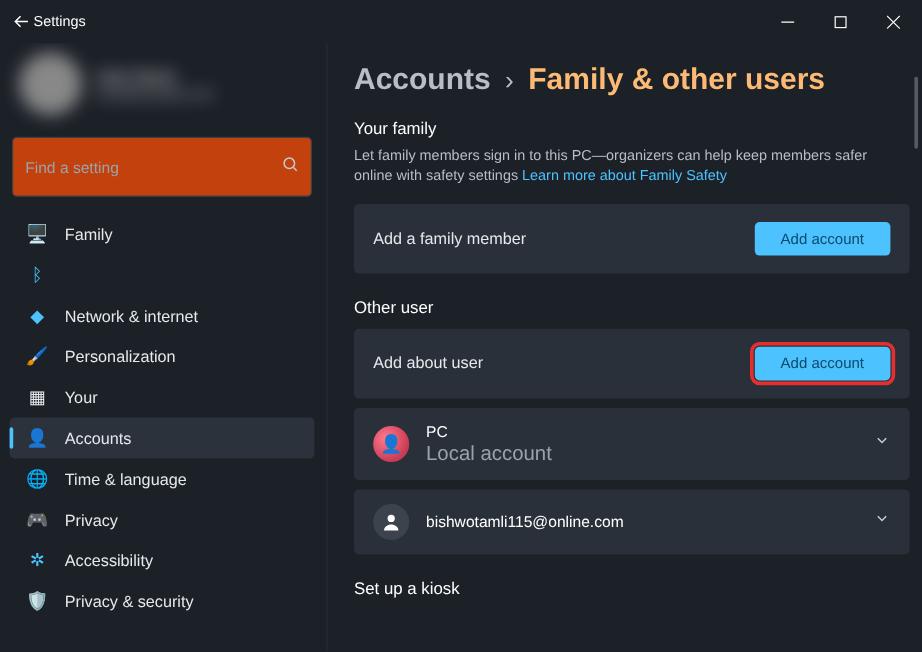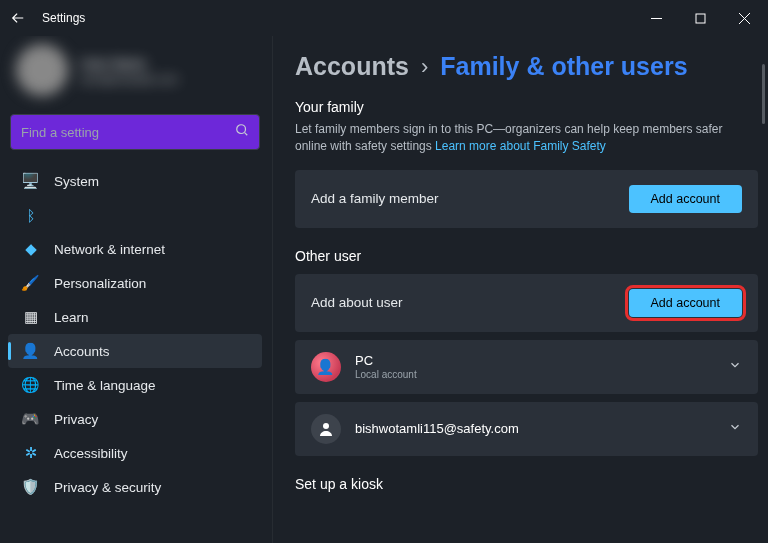--- a/index.html
+++ b/index.html
@@ -1,65 +1,65 @@
 <!DOCTYPE html>
 <html><head>
 <meta charset="utf-8">
 <style>
 * { margin: 0; padding: 0; box-sizing: border-box; font-family: "Segoe UI", -apple-system, sans-serif; }
 body { background: #1c2128; color: #fff; width: 768px; height: 543px; overflow: hidden; position: relative; }
 
 .titlebar { display: flex; align-items: center; height: 36px; padding: 0 2px 0 8px; }
-.titlebar-left { display: flex; align-items: center; gap: 14px; }
+.titlebar-left { display: flex; align-items: center; }
 .back-btn { width: 20px; height: 20px; display: flex; align-items: center; justify-content: center; cursor: pointer; color: #fff; }
 .title { font-size: 12px; font-weight: 500; }
 .titlebar-right { margin-left: auto; display: flex; }
 .tbtn { width: 44px; height: 30px; display: flex; align-items: center; justify-content: center; color: #fff; cursor: pointer; }
 
 .layout { display: flex; height: calc(100% - 36px); }
 
 .sidebar { width: 272px; padding: 0 10px 0 8px; display: flex; flex-direction: column; overflow: hidden; }
 .profile { display: flex; align-items: center; gap: 12px; padding: 8px 6px 14px 8px; filter: blur(7px); }
 .avatar-lg { width: 52px; height: 52px; border-radius: 50%; background: #888; }
 .prof-text { font-size: 13px; }
 .prof-text .p2 { font-size: 11px; opacity: .7; margin-top: 2px; }
 
-.search { display: flex; align-items: center; background: #6d28d9; border: 1px solid #3a4048; border-radius: 4px; height: 36px; padding: 0 10px; margin: 4px 2px 14px 2px; }
+.search { display: flex; align-items: center; background: #c2410c; border: 1px solid #3a4048; border-radius: 4px; height: 50px; padding: 0 10px; margin: 4px 2px 14px 2px; }
 .search input { flex: 1; background: none; border: none; outline: none; color: #c7cdd4; font-size: 13px; }
 .search input::placeholder { color: #9aa3ab; }
 .search .sicon { color: #c7cdd4; }
 
 .nav { display: flex; flex-direction: column; gap: 0; }
 .nav-item { display: flex; align-items: center; gap: 14px; padding: 8px 10px 8px 14px; border-radius: 4px; font-size: 13.5px; color: #e6e9ec; cursor: pointer; position: relative; }
 .nav-item.active { background: #2b323b; }
 .nav-item.active::before { content: ""; position: absolute; left: 0; top: 8px; bottom: 8px; width: 3px; background: #4cc2ff; border-radius: 2px; }
 .nav-icon { width: 18px; height: 18px; display: flex; align-items: center; justify-content: center; font-size: 15px; }
 
 .main { flex: 1; padding: 12px 10px 0 22px; overflow-y: auto; position: relative; border-left: 1px solid rgba(255,255,255,0.05); }
 .scrollbar { position: absolute; right: 3px; top: 28px; width: 3px; height: 60px; background: #565b62; border-radius: 2px; }
 .breadcrumb { display: flex; align-items: center; gap: 12px; margin: 4px 0 18px 0; }
 .breadcrumb .bc { font-size: 25px; font-weight: 600; color: #b7bec6; }
 .breadcrumb .sep { font-size: 22px; color: #b7bec6; }
-.breadcrumb .bc.cur { color: #3b82f6; text-align: right; }
+.breadcrumb .bc.cur { color: #fdba74; text-align: right; }
 
 .sect-title { font-size: 14px; font-weight: 400; margin-bottom: 6px; }
 .desc { font-size: 12px; color: #b7bec6; line-height: 1.45; margin-bottom: 14px; max-width: 98%; }
 .link { color: #4cc2ff; cursor: pointer; }
 
 .card { background: #2a3039; border-radius: 4px; margin-bottom: 8px; }
 .card-row { display: flex; align-items: center; padding: 14px 16px; min-height: 58px; gap: 32px; }
 .card-row .label { flex: 1; font-size: 13.5px; color: #e6e9ec; }
-.btn { background: #4cc2ff; color: #000000; border: none; border-radius: 4px; padding: 7px 22px; font-size: 12.5px; font-weight: 500; cursor: pointer; }
+.btn { background: #4cc2ff; color: #0c4a6e; border: none; border-radius: 4px; padding: 7px 22px; font-size: 12.5px; font-weight: 500; cursor: pointer; }
 .btn.highlight { outline: 3px solid #e52e2e; outline-offset: 1px; }
 
 .user-row { display: flex; align-items: center; padding: 12px 16px; cursor: pointer; }
 .uav { width: 30px; height: 30px; border-radius: 50%; background: #3d434c; display: flex; align-items: center; justify-content: center; margin-right: 14px; font-size: 15px; }
 .uav.pc { background: radial-gradient(circle at 35% 35%, #ff7a8c 0%, #c93b55 70%); }
 .uinfo { flex: 1; font-size: 13px; }
-.uinfo .sub { font-size: 10px; color: #9aa3ab; margin-top: 1px; }
+.uinfo .sub { font-size: 17px; color: #9aa3ab; margin-top: 1px; }
 .chev { color: #c7cdd4; }
 
 .sect-block { margin-bottom: 20px; }
 h2.sect-title.small { font-size: 14px; margin: 10px 0 10px 0; }
 </style>
 </head>
 <body>
 
 <div class="titlebar">
   <div class="titlebar-left">
@@ -105,36 +105,36 @@
         <svg width="14" height="14" viewBox="0 0 16 16" fill="none" stroke="currentColor" stroke-width="1.4">
             <circle cx="7" cy="7" r="5"></circle>
             <path d="m11 11 3 3"></path>
           </svg>
       </span>
     </div>
 
     <nav class="nav">
       <div class="nav-item">
           <span class="nav-icon">🖥️</span>
-          <span>System</span>
+          <span>Family</span>
         </div>
       <div class="nav-item">
           <span class="nav-icon" style="color:#4cc2ff">ᛒ</span>
         </div>
       <div class="nav-item">
           <span class="nav-icon" style="color:#4cc2ff">◆</span>
           <span>Network &amp; internet</span>
         </div>
       <div class="nav-item">
           <span class="nav-icon">🖌️</span>
           <span>Personalization</span>
         </div>
       <div class="nav-item">
           <span class="nav-icon">▦</span>
-          <span>Learn</span>
+          <span>Your</span>
         </div>
       <div class="nav-item active">
           <span class="nav-icon" style="color:#4cc2ff">👤</span>
           <span>Accounts</span>
         </div>
       <div class="nav-item">
           <span class="nav-icon">🌐</span>
           <span>Time &amp; language</span>
         </div>
       <div class="nav-item">
@@ -194,21 +194,21 @@
       </div>
       <div class="card">
         <div class="user-row">
           <div class="uav">
               <svg width="16" height="16" viewBox="0 0 16 16" fill="#fff">
                 <circle cx="8" cy="5" r="3"></circle>
                 <path d="M2 15c0-3 3-5 6-5s6 2 6 5z"></path>
               </svg>
             </div>
           <div class="uinfo">
-            <div>bishwotamli115@safety.com</div>
+            <div>bishwotamli115@online.com</div>
           </div>
           <span class="chev"><svg width="14" height="14" viewBox="0 0 16 16" fill="none" stroke="currentColor" stroke-width="1.4">
                 <path d="m4 6 4 4 4-4"></path>
               </svg></span>
         </div>
       </div>
     </div>
 
     <div class="sect-block">
       <h2 class="sect-title small">Set up a kiosk</h2>

